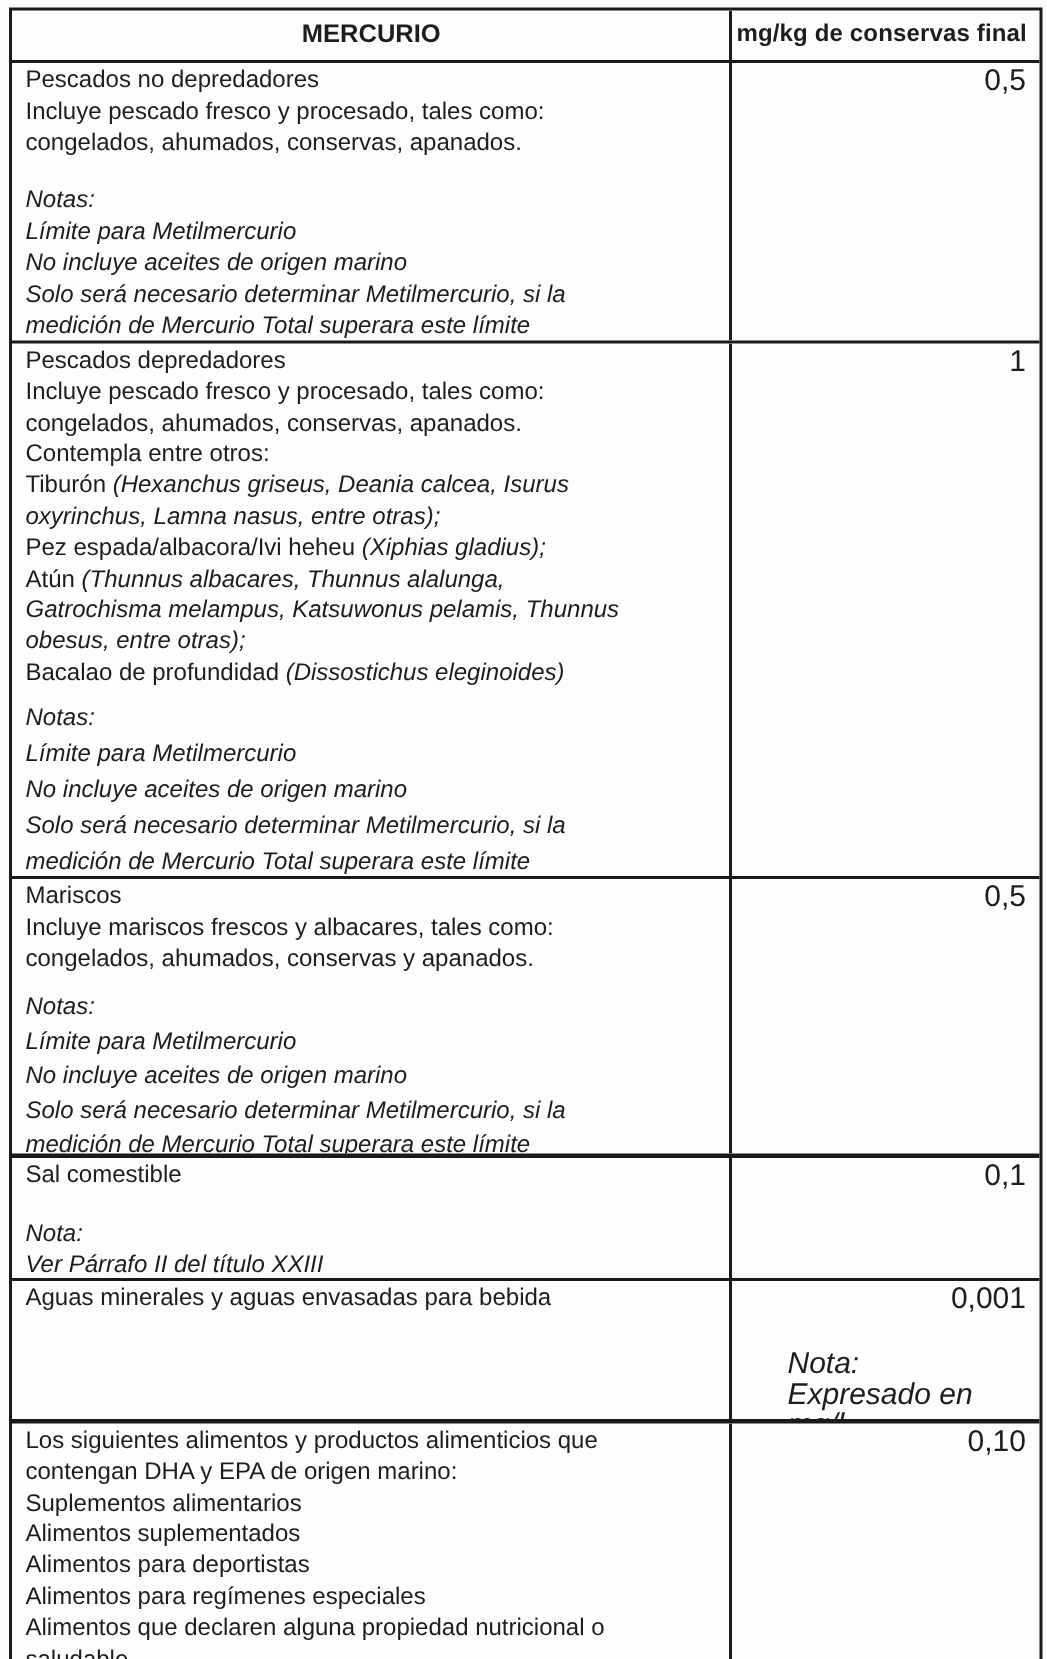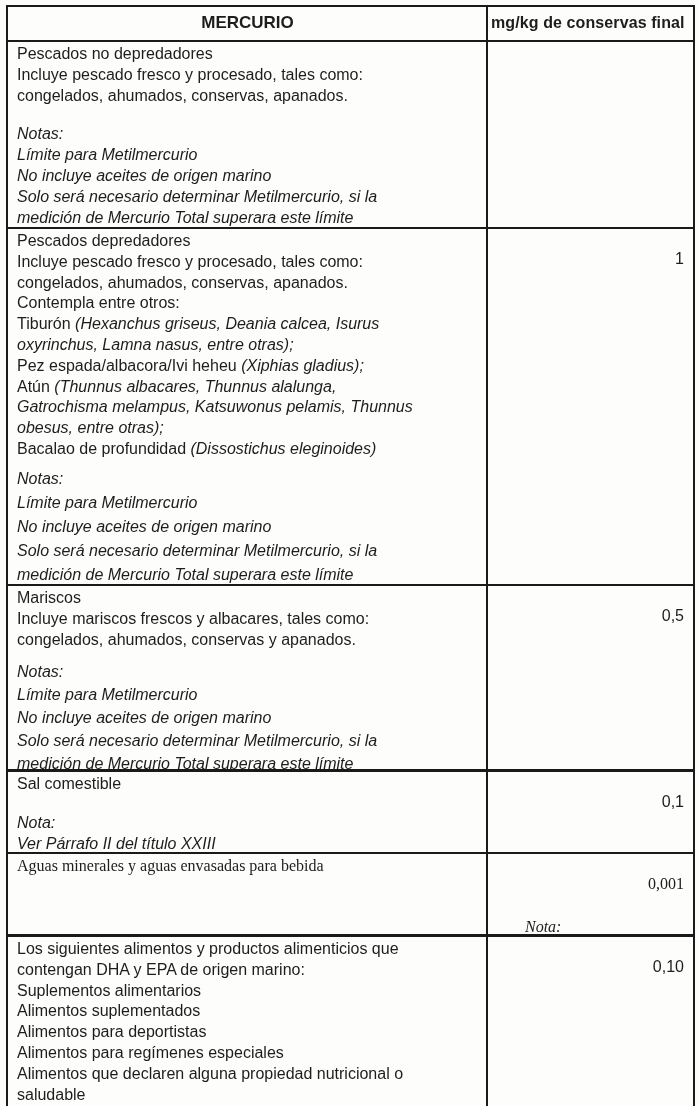--- a/index.html
+++ b/index.html
@@ -29,22 +29,22 @@
     box-sizing: border-box;
     width: 480px;
     border-right: 2px solid #1a1a1a;
     padding: 2px 8px 0 9px;
     font-size: 16px;
     line-height: 20.8px;
   }
   .cell-limit {
     box-sizing: border-box;
     flex: 1;
-    padding: 20px 9px 0 6px;
-    font-size: 16px;
+    padding: 2px 9px 0 6px;
+    font-size: 20px;
     line-height: 20.8px;
     text-align: right;
   }
   
   .row-header { height: 35px; align-items: center; }
   .row-header .cell-product {
     text-align: center;
     font-weight: bold;
     font-size: 17px;
     padding-top: 6px;
@@ -53,25 +53,25 @@
   .row-header .cell-limit {
     text-align: left;
     font-weight: bold;
     font-size: 16px;
     padding: 6px 1px 0 3px;
     white-space: nowrap;
     letter-spacing: 0.1px;
     height: 100%;
   }
   
-  .row-1 { height: 187px; flex-direction: column; }
+  .row-1 { height: 187px; }
   .row-2 { height: 357px; }
   .row-3 { height: 186px; border-bottom-width: 3px; }
   .row-4 { height: 82px; }
-  .row-5 { height: 83px; border-bottom-width: 3px; font-family: Liberation Serif, serif; }
+  .row-5 { height: 95px; border-bottom-width: 3px; }
   .row-6 { height: 198px; border-bottom-width: 3px; }
   .row-partial { height: 8px; border-bottom: none; }
   .notes { font-style: italic; }
   .row-1 .notes { margin-top: 18px; }
   .row-2 .notes { margin-top: 7px; }
   .row-2 .notes .line { line-height: 24px; }
   .row-3 .notes { margin-top: 10px; }
   .row-3 .notes .line { line-height: 23px; }
   .row-4 .notes { margin-top: 18px; }
   .it { font-style: italic; }

